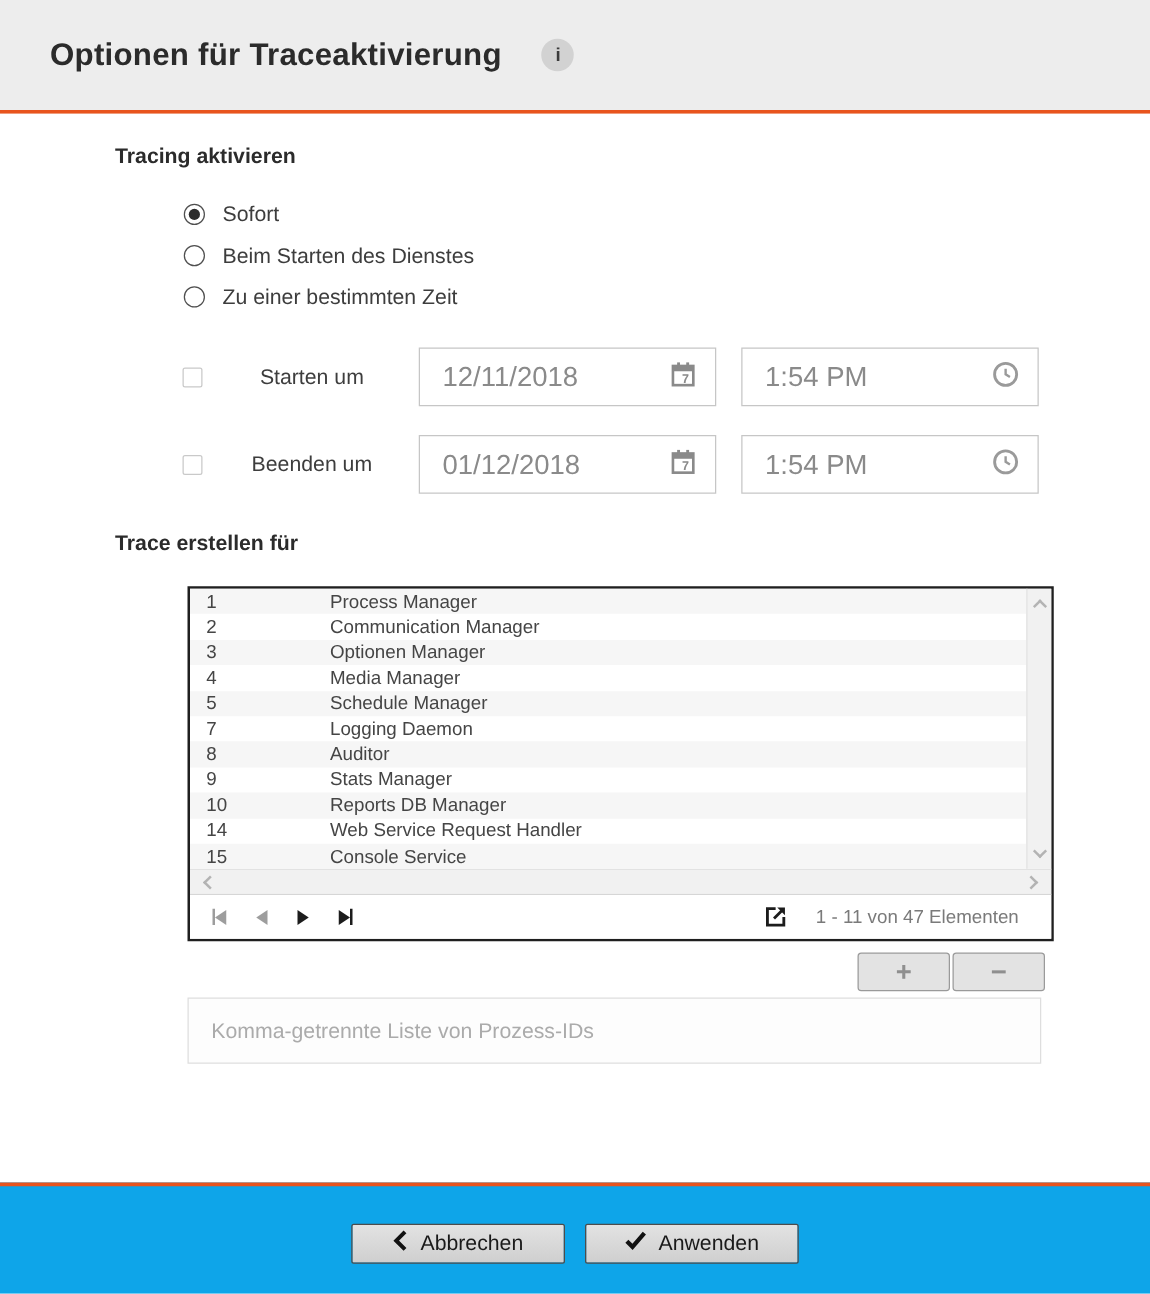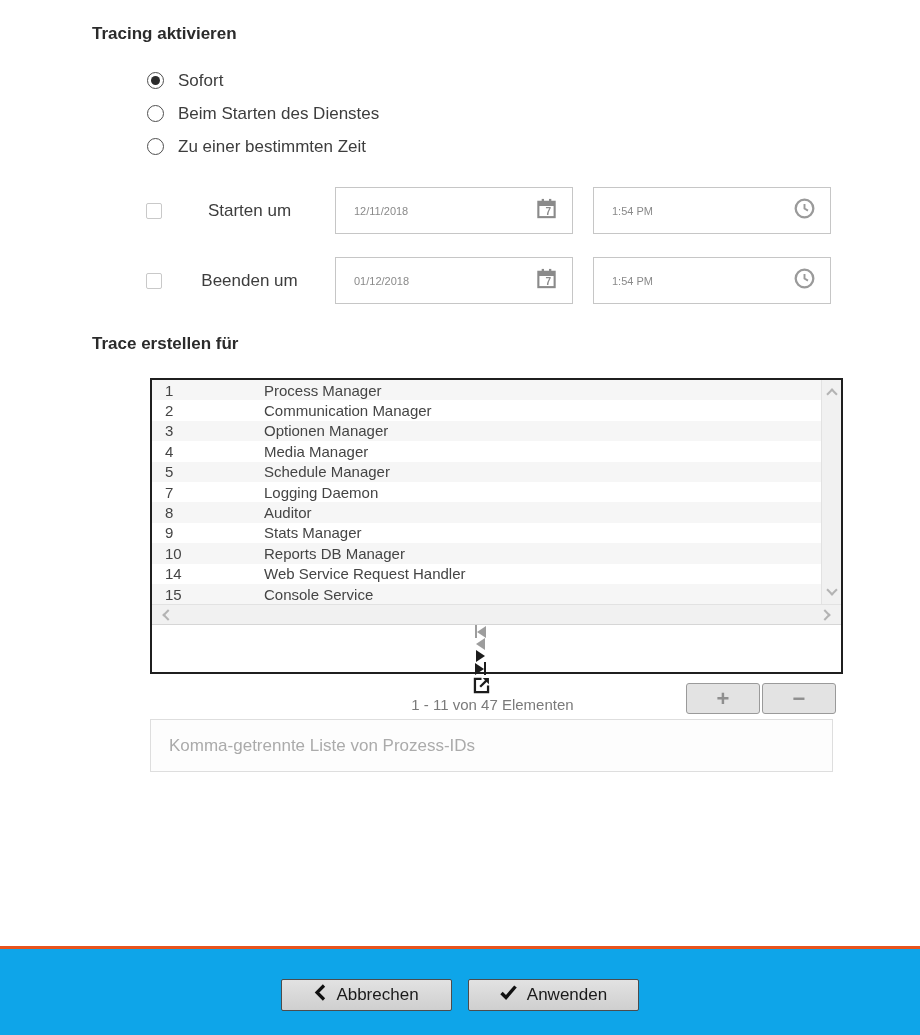--- a/index.html
+++ b/index.html
@@ -43,21 +43,21 @@
   .checkbox {
     width:16px; height:16px; border:1px solid #c9c9c9; border-radius:2px; background:#fff; flex-shrink:0;
   }
   .sched-label { margin-left:2px; font-size:17px; color:#3d3d3d; width:171px;text-align:center; }
   .field {
     width:238px; height:47px; border:1px solid #c6c6c6; background:#fff;
     display:flex; align-items:center; justify-content:space-between;
     padding:0 14px 0 18px; margin-right:20px;
   }
   .field:last-child { margin-right:0; }
-  .field-text { font-size:11px; color:#8a8a8a; }
+  .field-text { font-size:22px; color:#8a8a8a; }
   .field svg { flex-shrink:0; }
 
   .target-heading { margin-top:30px; }
 
   
   .ptable {
     margin:24px 0 0 150px; width:693px; border:2px solid #1f1f1f; background:#fff;
   }
   .ptable-body { display:flex; }
   .rows { flex:1; }
@@ -74,22 +74,22 @@
     height:20px; background:#f1f1f1; border-top:1px solid #e2e2e2;
     display:flex; align-items:center; justify-content:space-between; padding:0 9px;
   }
   .chev { width:8px; height:8px; border-top:2px solid #b3b3b3; border-right:2px solid #b3b3b3; }
   .chev-up    { transform:rotate(-45deg); margin-top:3px; }
   .chev-down  { transform:rotate(135deg); margin-bottom:3px; }
   .chev-left  { transform:rotate(-135deg); margin-left:3px; }
   .chev-right { transform:rotate(45deg); margin-right:3px; }
 
   .pager {
-    height:48px; background:#fff; border-top:1px solid #d6d6d6;
-    display:flex; align-items:center; padding:0 26px 0 18px;flex-direction:column;
+    height:36px; background:#fff; border-top:1px solid #d6d6d6;
+    display:flex; align-items:center; padding:0 26px 0 18px;
   }
   .pg-btn { display:flex; align-items:center; margin-right:24px; cursor:default; }
   .tri { width:0; height:0; border-top:6px solid transparent; border-bottom:6px solid transparent; }
   .tri-left  { border-right:9px solid; }
   .tri-right { border-left:9px solid; }
   .pg-bar { width:2px; height:13px; }
   .pg-disabled .tri-left  { border-right-color:#9d9d9d; }
   .pg-disabled .pg-bar { background:#9d9d9d; }
   .pg-enabled .tri-right { border-left-color:#1c1c1c; }
   .pg-enabled .pg-bar { background:#1c1c1c; }
@@ -127,20 +127,24 @@
     display:flex; align-items:center; justify-content:center; gap:10px;
     font-size:17px; color:#1a1a1a; font-family:"Liberation Sans", sans-serif;
   }
   .foot-btn svg { flex-shrink:0; }
 </style>
 </head>
 <body>
 
 <div class="page">
 
+  <div class="header">
+    <div class="title">Optionen für Traceaktivierung</div>
+    <div class="info-icon">i</div>
+  </div>
 
   <div class="main">
 
     <div class="section-heading">Tracing aktivieren</div>
 
     <div class="radio-group">
       <div class="radio-row">
         <span class="radio selected">
             <span class="dot"></span>
           </span>

